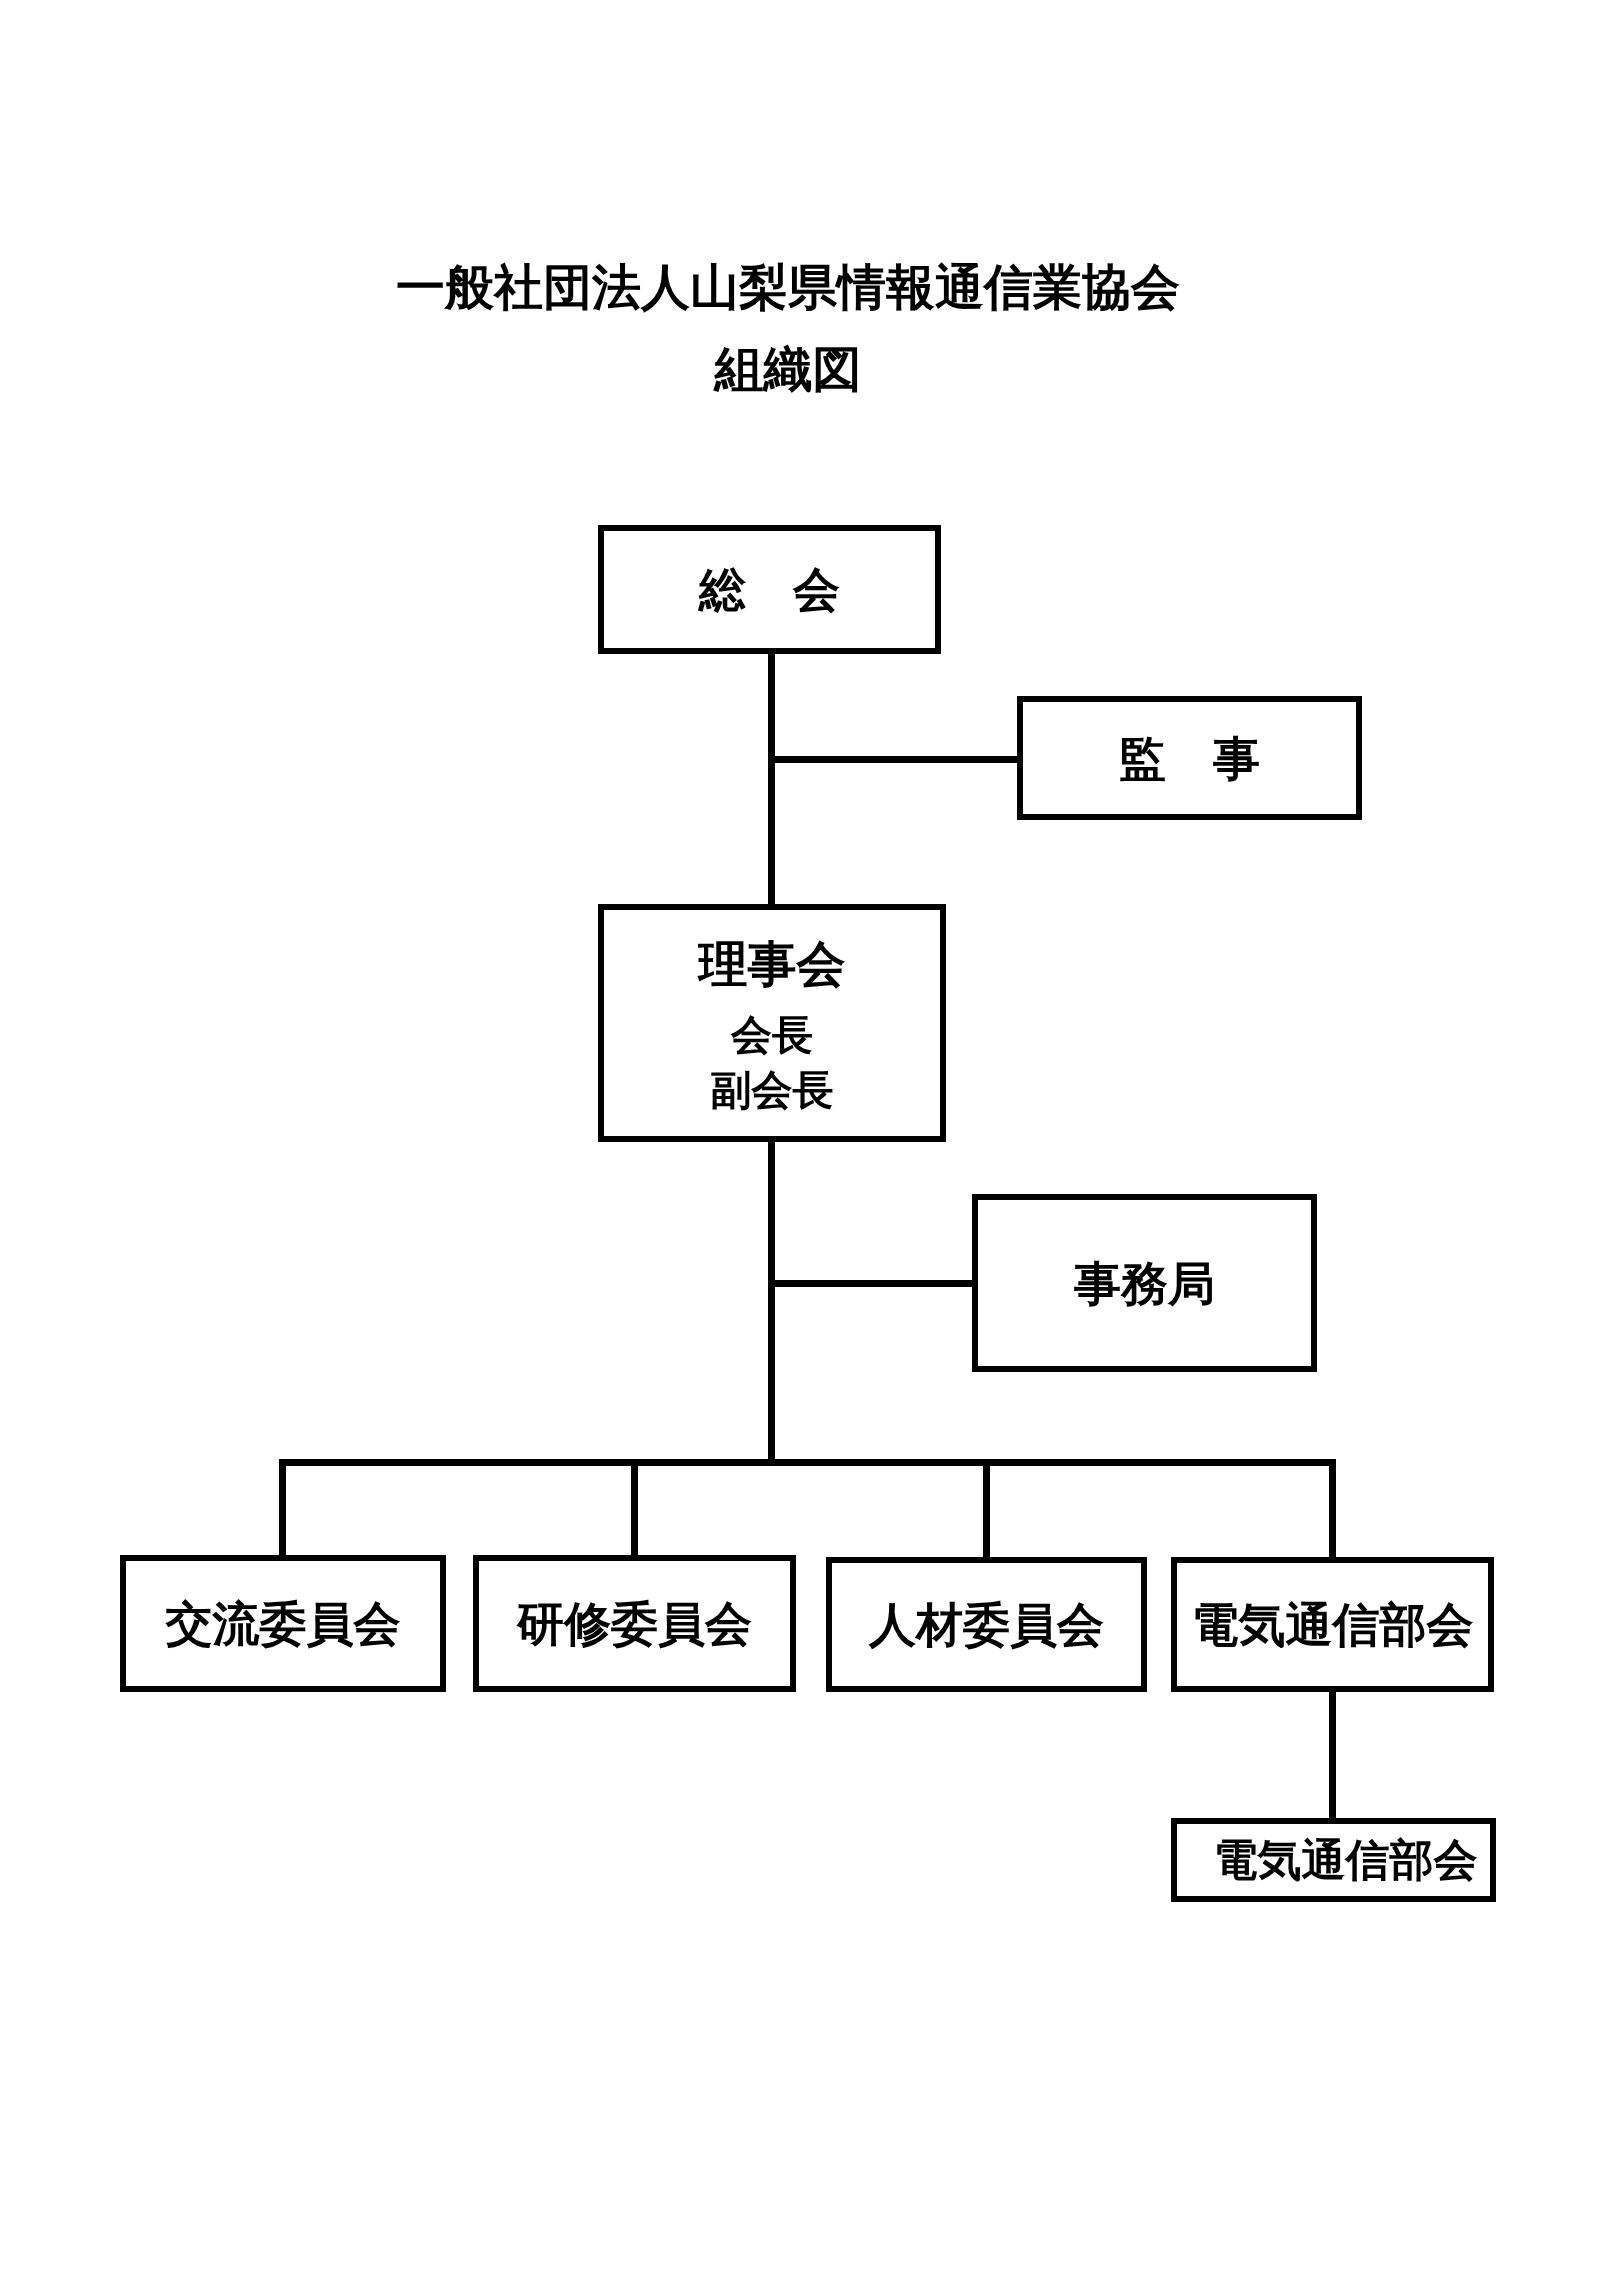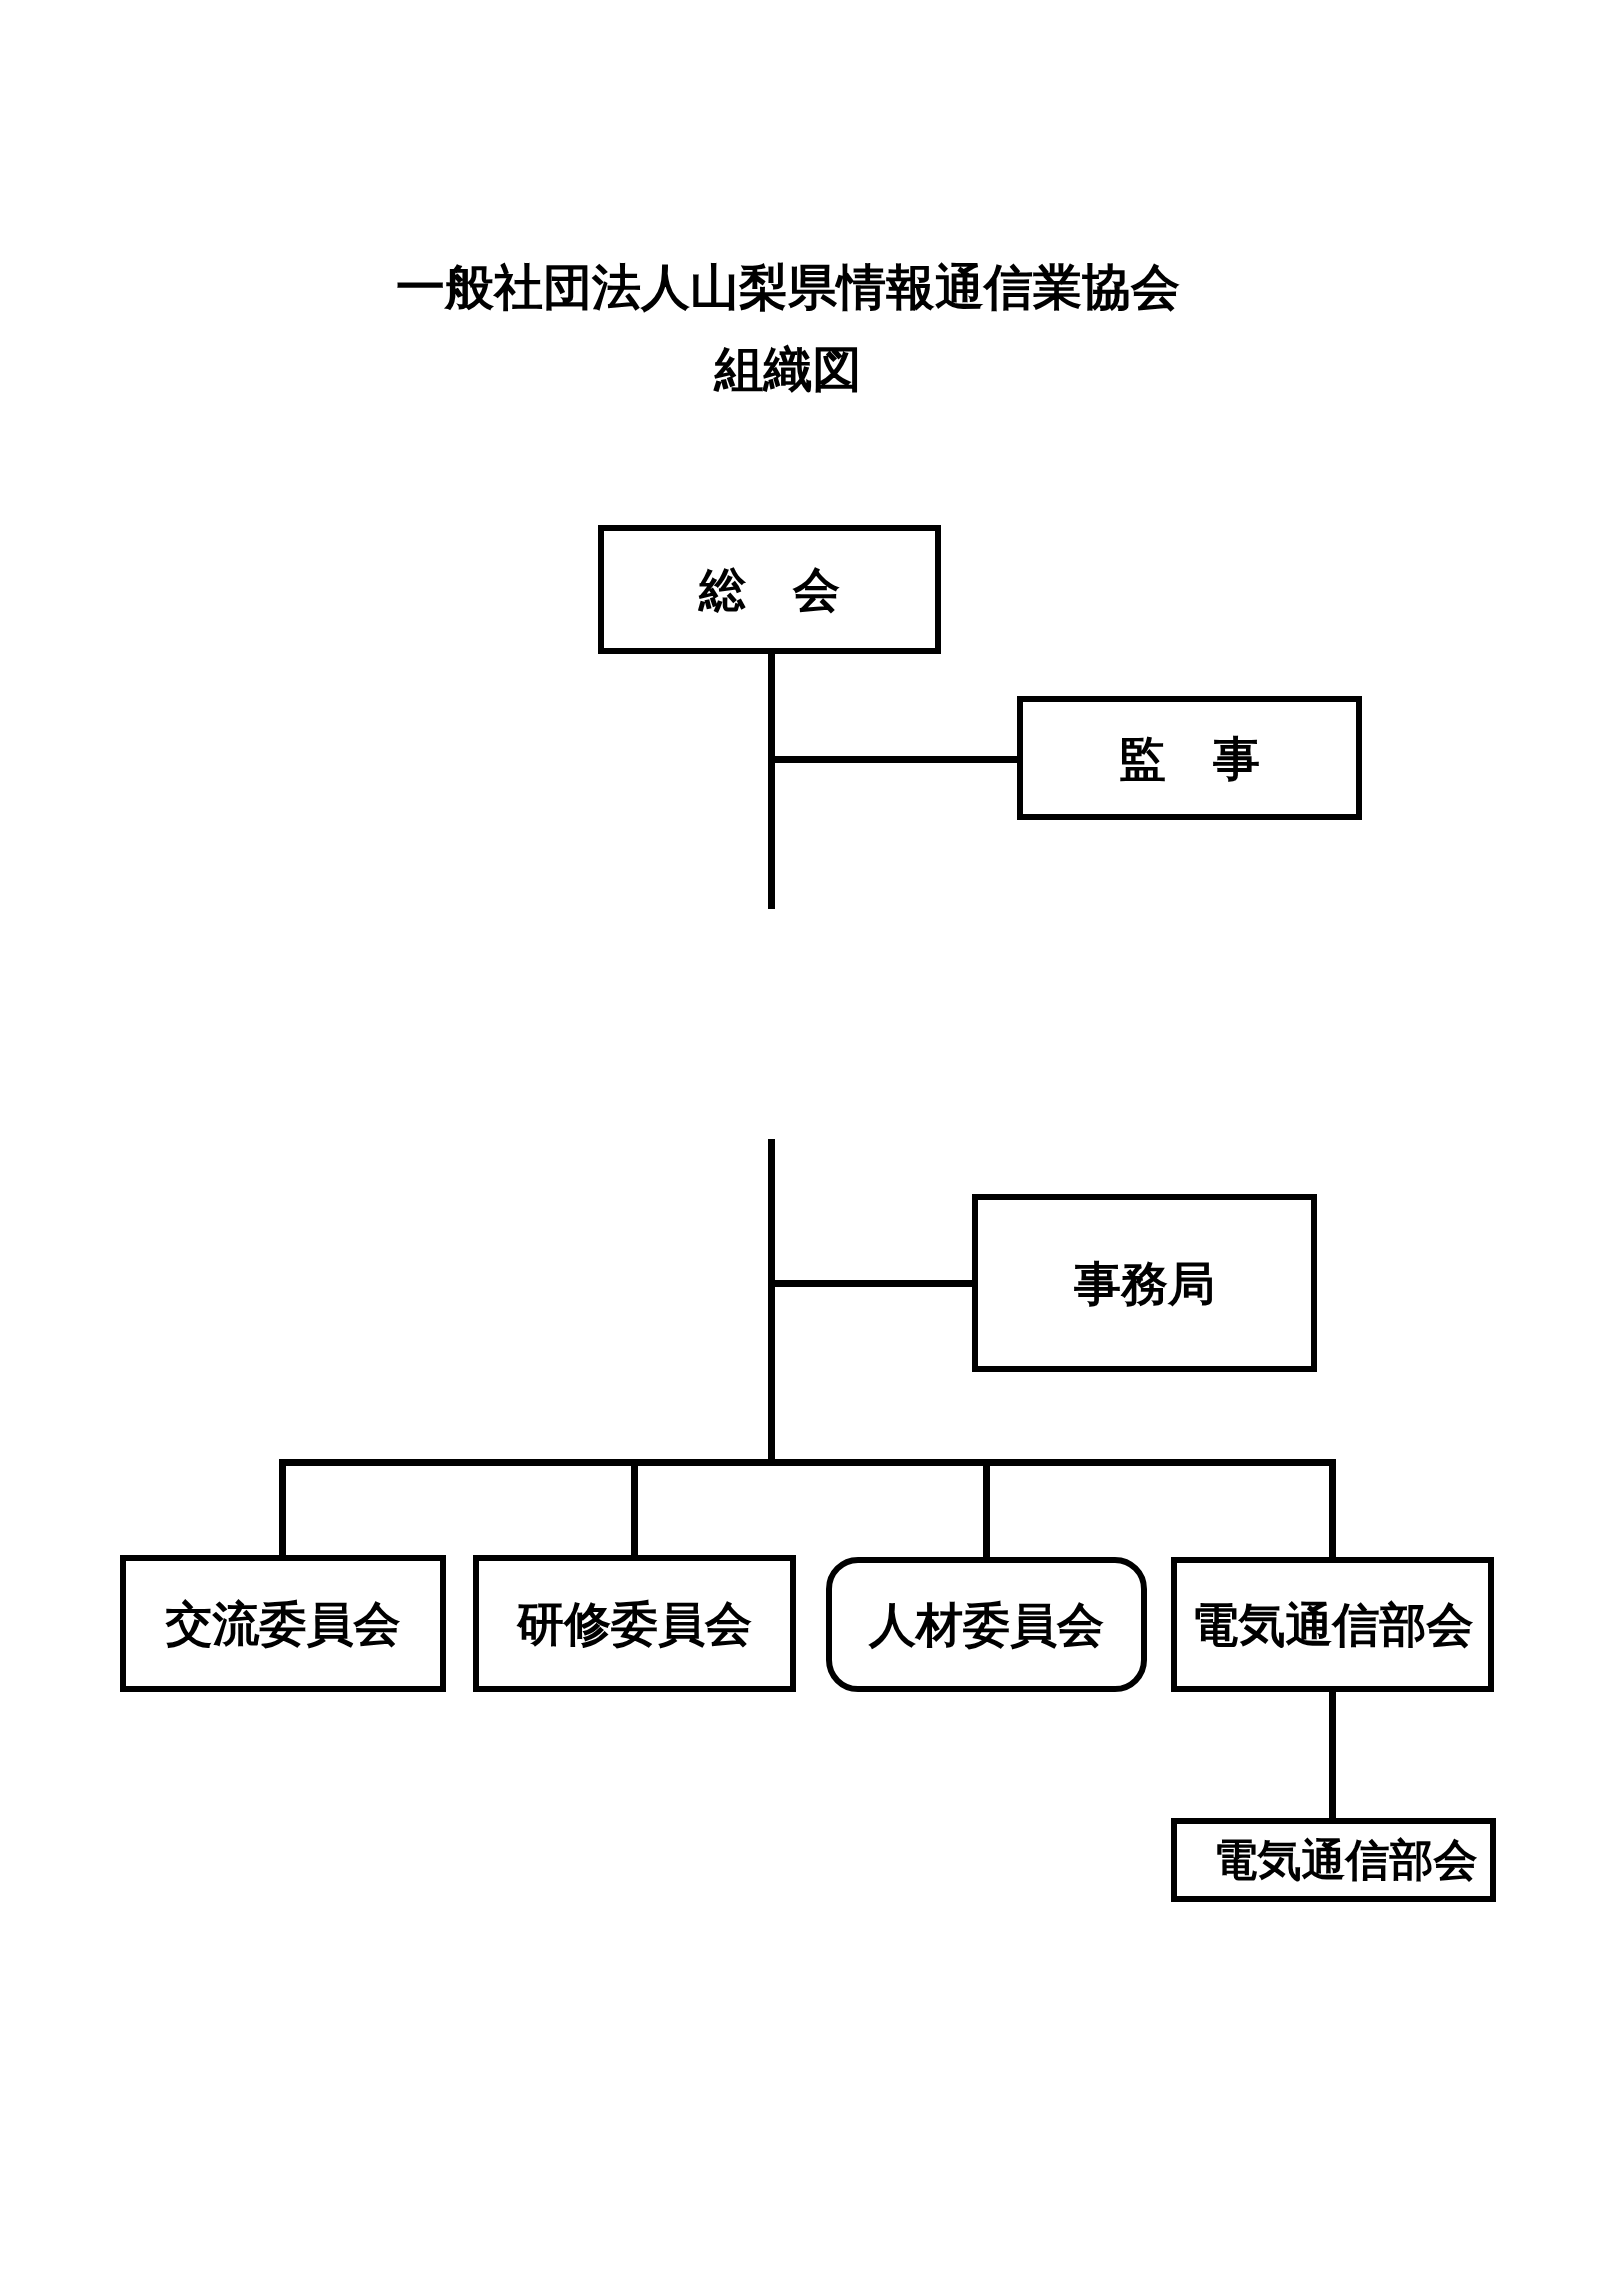--- a/index.html
+++ b/index.html
@@ -45,21 +45,21 @@
     white-space: nowrap;
     color: var(--text);
   }
   .box-assembly   { left: 598px;  top: 525px;  width: 343px; height: 129px; }
   .box-auditor    { left: 1017px; top: 696px;  width: 345px; height: 124px; }
   .box-board      { left: 598px;  top: 904px;  width: 348px; height: 238px;
                     flex-direction: column; }
   .box-secretariat{ left: 972px; top: 1194px; width: 345px; height: 178px; }
   .box-c1 { left: 120px;  top: 1555px; width: 326px; height: 137px; }
   .box-c2 { left: 473px;  top: 1555px; width: 323px; height: 137px; }
-  .box-c3 { left: 826px;  top: 1557px; width: 321px; height: 135px; border-radius: 32px; }
+  .box-c3 { left: 826px;  top: 1557px; width: 321px; height: 135px; }
   .box-c4 { left: 1171px; top: 1557px; width: 323px; height: 135px; }
   .box-sub { left: 1171px; top: 1818px; width: 325px; height: 84px; font-size: 44px; padding-left: 24px; }
   .board-name { font-size: 49px; line-height: 73px; }
   .board-role { font-size: 41px; line-height: 55px; }
   .board-role.first { margin-top: 7.8px; }
   .line {
     position: absolute;
     background: var(--line);
   }
 </style>
@@ -83,20 +83,25 @@
   <div class="line" style="left:1329px; top:1690px; width:6.9px; height:131px;"></div>
 
   <div class="box box-assembly">
     <span>総　会</span>
   </div>
 
   <div class="box box-auditor">
     <span>監　事</span>
   </div>
 
+  <div class="box box-board">
+    <span class="board-name">理事会</span>
+    <span class="board-role first">会長</span>
+    <span class="board-role">副会長</span>
+  </div>
 
   <div class="box box-secretariat">
     <span>事務局</span>
   </div>
 
   <div class="box box-c1">
     <span>交流委員会</span>
   </div>
 
   <div class="box box-c2">

